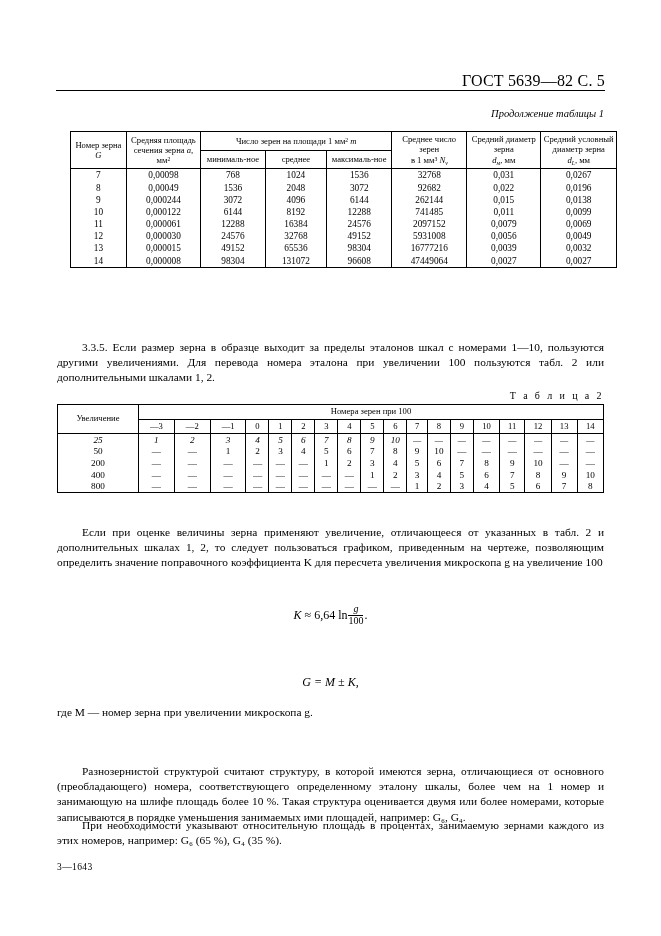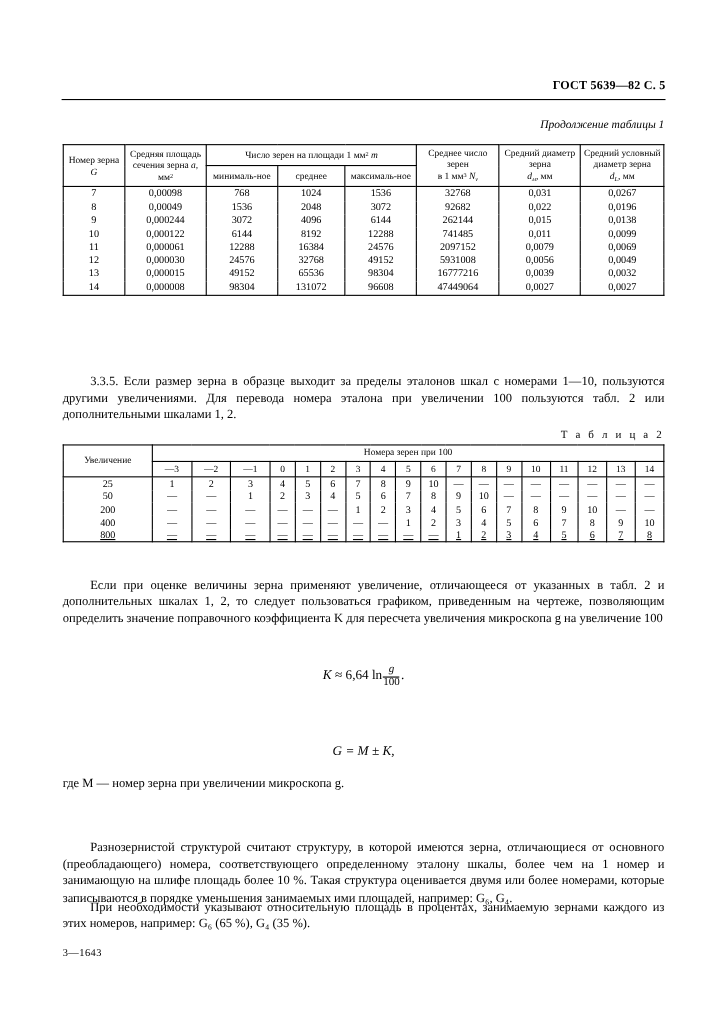--- a/index.html
+++ b/index.html
@@ -21,22 +21,22 @@
     width: 661px;
     height: 936px;
   }
 
   
   .gost-header {
     position: absolute;
     right: 56px;
     top: 72px;
     font-family: "Liberation Serif", serif;
-    font-weight: bold;
-    font-size: 11px;
+    font-weight: normal;
+    font-size: 16px;
     letter-spacing: 0.2px;
     white-space: nowrap;
   }
   .hrule {
     position: absolute;
     left: 56px;
     right: 56px;
     top: 90px;
     height: 1px;
     background: #000;
@@ -63,21 +63,21 @@
     border: 0.8px solid #000;
     text-align: center;
     vertical-align: middle;
     padding: 0;
     font-weight: normal;
   }
   table.doc th { font-size: 8.6px; }
 
   
   #table1 {
-    left: 57px;
+    left: 70px;
     top: 131px;
     width: 547px;
   }
   #table1 thead th {
     padding: 2px 2px;
     line-height: 1.22;
   }
   #table1 thead tr.top-row th { border-top: 1.6px solid #000; }
   #table1 tbody tr:first-child td { border-top: 1.6px solid #000; }
   #table1 tbody tr:last-child td { border-bottom: 1.6px solid #000; }
@@ -102,22 +102,22 @@
   #table2 {
     left: 57px;
     top: 404px;
     width: 547px;
   }
   #table2 th {
     padding: 2px 1px;
     font-size: 8.6px;
   }
   #table2 thead tr.top-row th { border-top: 1.6px solid #000; }
-  #table2 tbody tr:first-child td { border-top: 1.6px solid #000; }
-  #table2 tbody tr:last-child td { border-bottom: 1.6px solid #000; text-decoration: underline; }
+  #table2 tbody tr:first-child td { border-top: 1.6px solid #000; font-style: italic; }
+  #table2 tbody tr:last-child td { border-bottom: 1.6px solid #000; }
   #table2 tbody td {
     height: 11.6px;
     font-size: 9.2px;
     border-top: none;
     border-bottom: none;
   }
   #table2 td.magn { width: 78px; }
   #table2 th.magn { width: 78px; text-align: center; }
 
   

